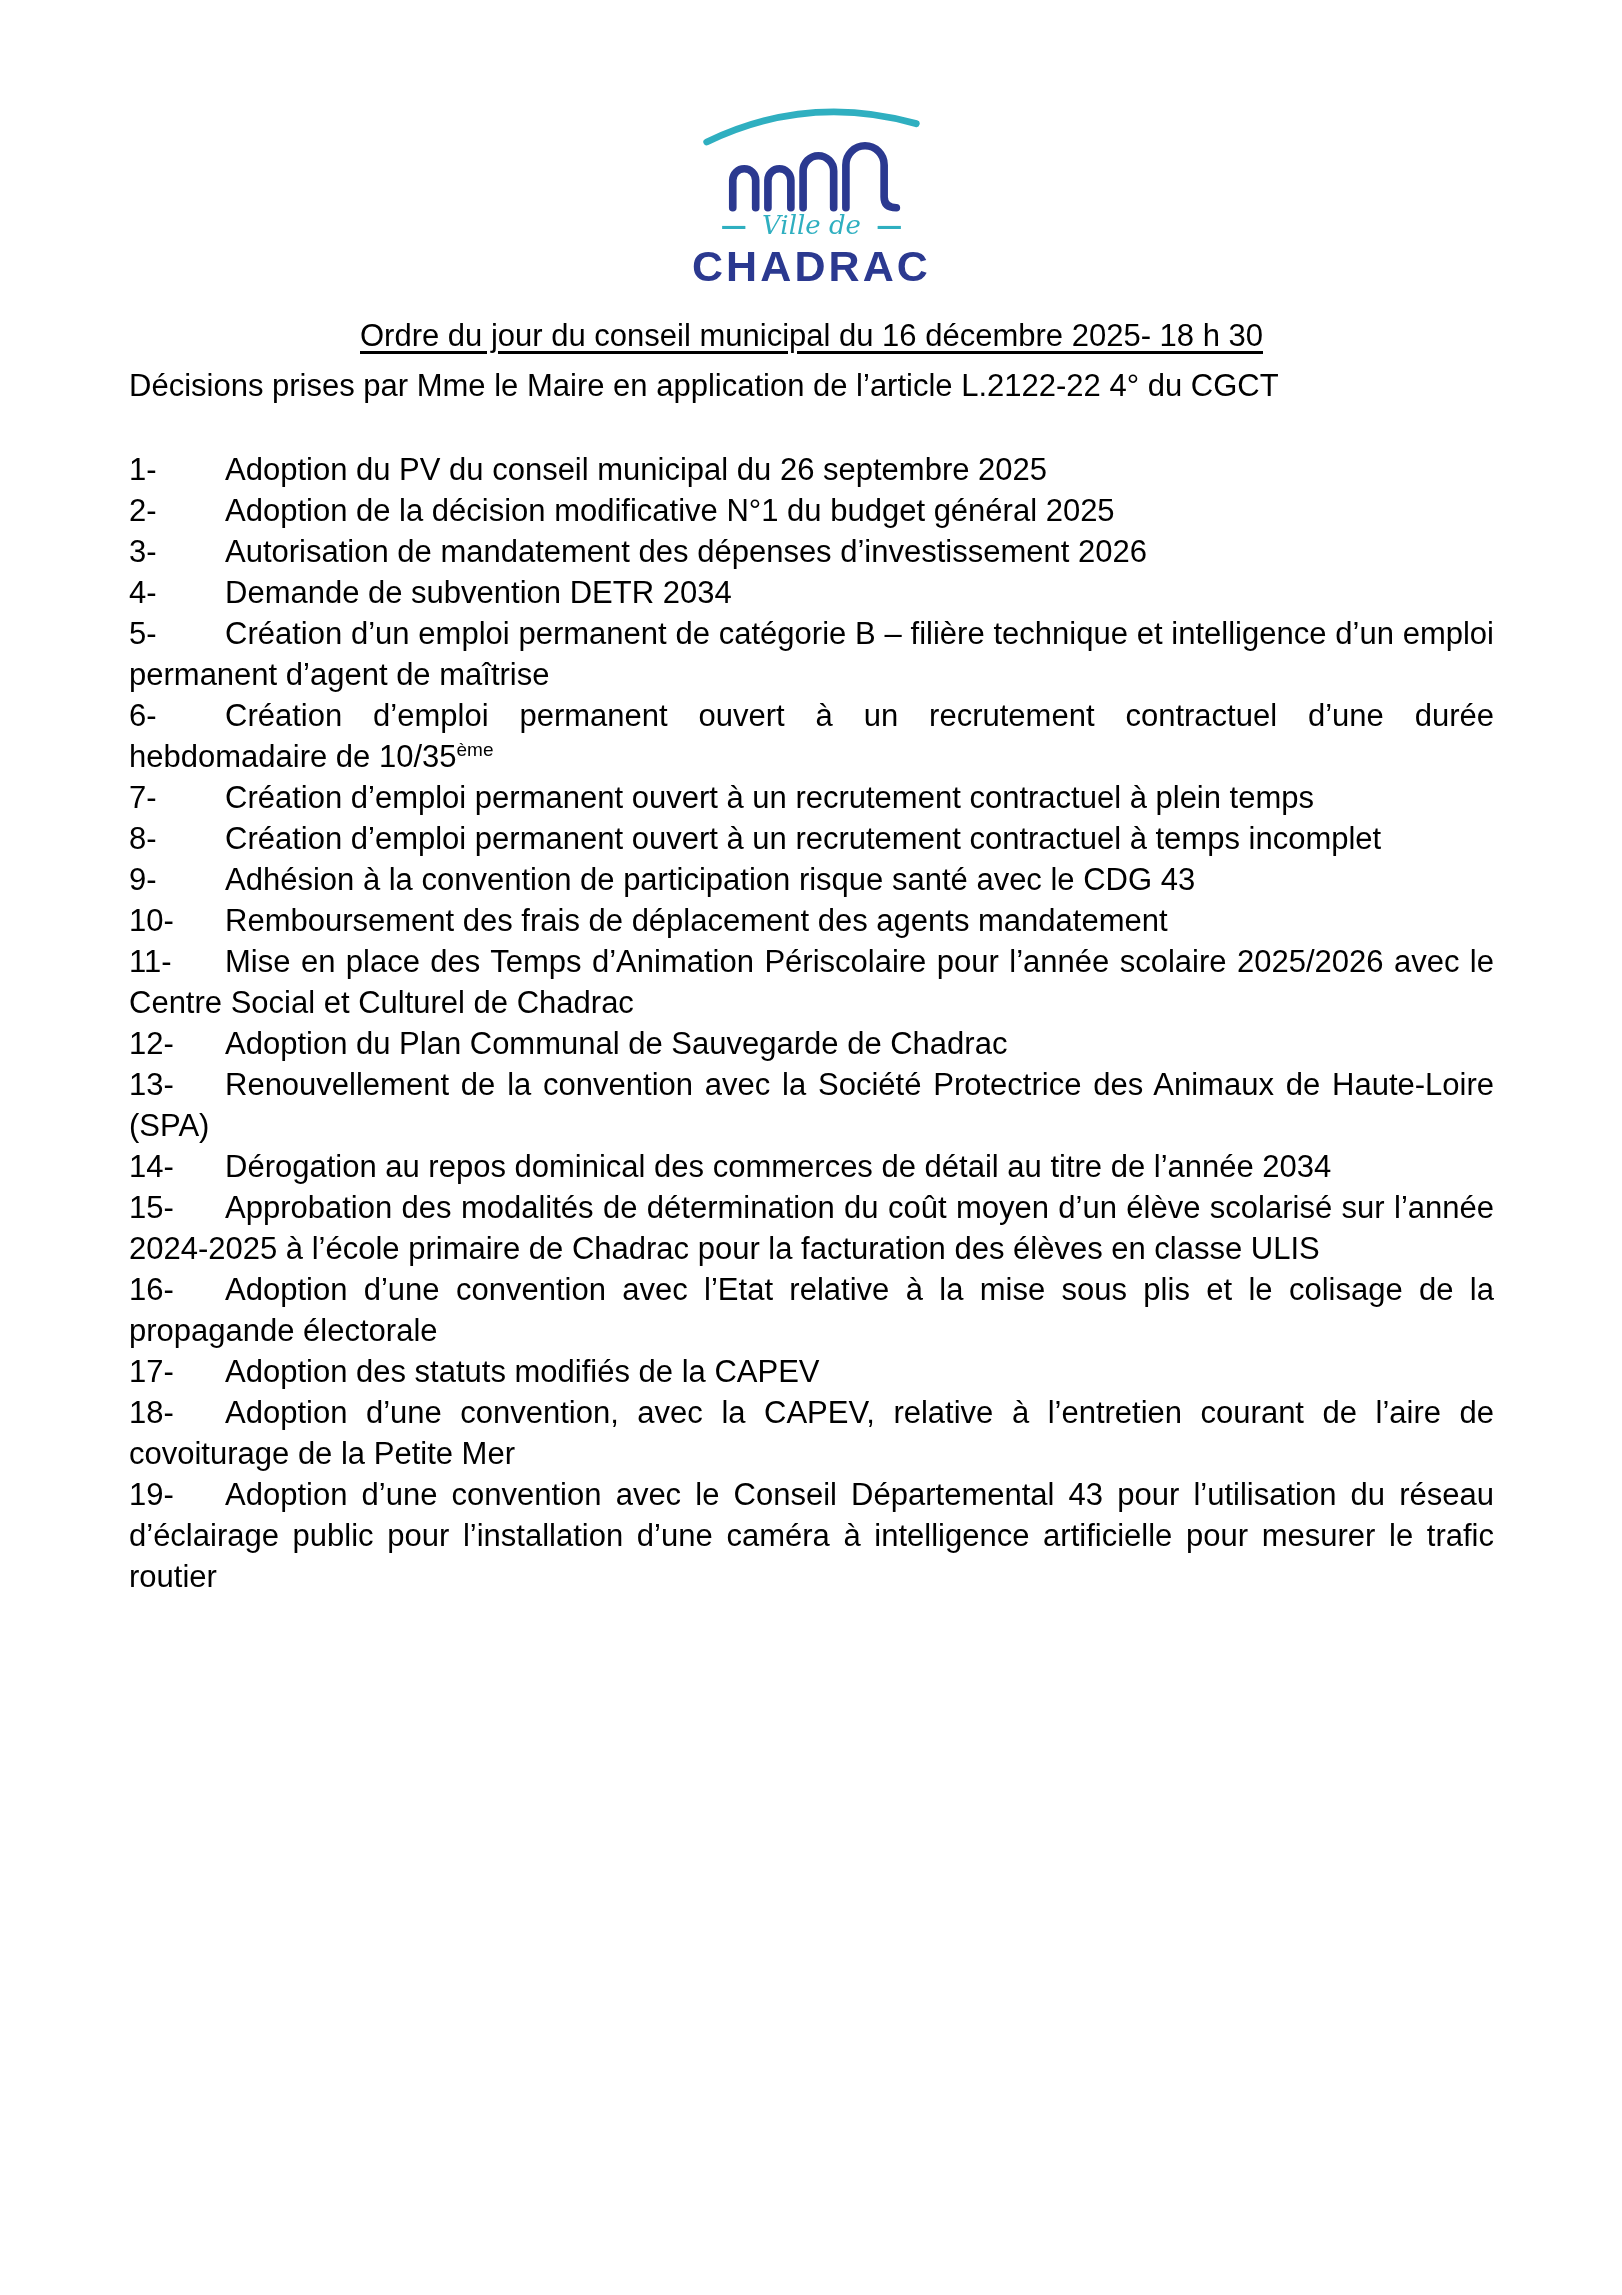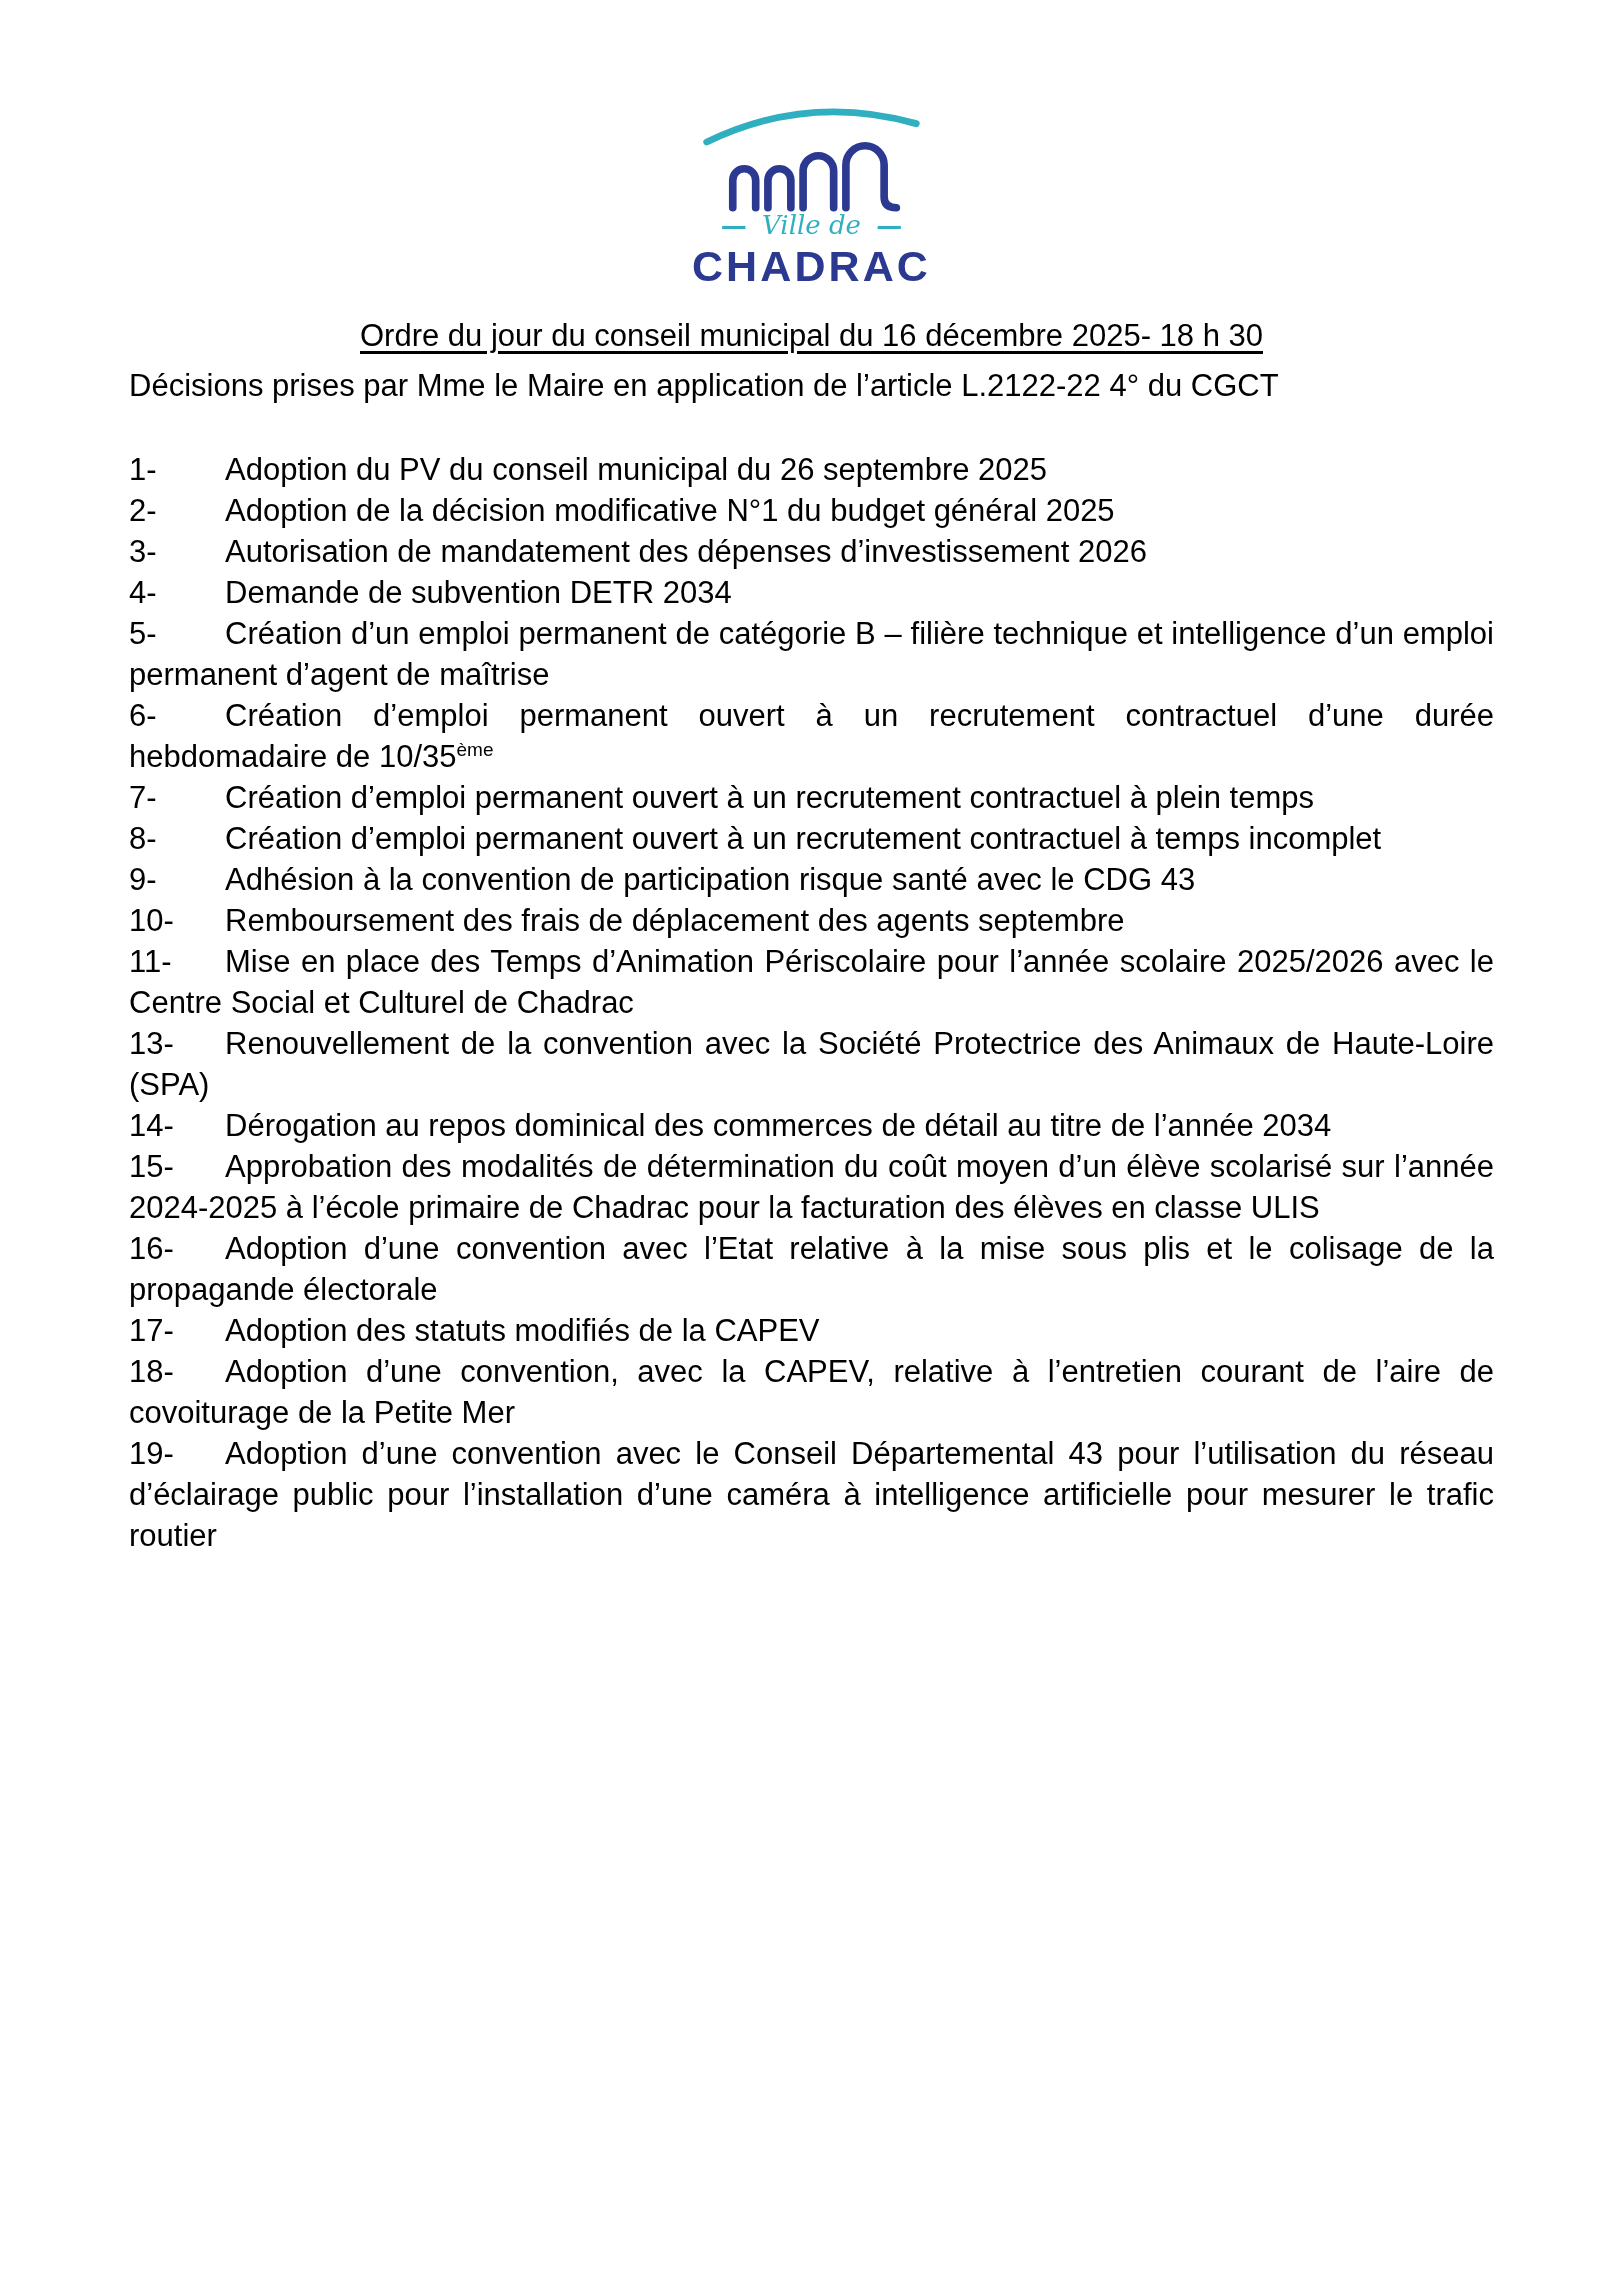--- a/index.html
+++ b/index.html
@@ -101,22 +101,23 @@
   <div class="agenda">
     <p class="item"><span class="num">1-</span><span>Adoption du PV du conseil municipal du 26 septembre 2025</span></p>
     <p class="item"><span class="num">2-</span><span>Adoption de la décision modificative N°1 du budget général 2025</span></p>
     <p class="item"><span class="num">3-</span><span>Autorisation de mandatement des dépenses d’investissement 2026</span></p>
     <p class="item"><span class="num">4-</span><span>Demande de subvention DETR 2034</span></p>
     <p class="item"><span class="num">5-</span><span>Création d’un emploi permanent de catégorie B – filière technique et intelligence d’un emploi permanent d’agent de maîtrise</span></p>
     <p class="item"><span class="num">6-</span><span>Création d’emploi permanent ouvert à un recrutement contractuel d’une durée hebdomadaire de 10/35</span><sup class="sup">ème</sup></p>
     <p class="item"><span class="num">7-</span><span>Création d’emploi permanent ouvert à un recrutement contractuel à plein temps</span></p>
     <p class="item"><span class="num">8-</span><span>Création d’emploi permanent ouvert à un recrutement contractuel à temps incomplet</span></p>
     <p class="item"><span class="num">9-</span><span>Adhésion à la convention de participation risque santé avec le CDG 43</span></p>
-    <p class="item"><span class="num">10-</span><span>Remboursement des frais de déplacement des agents septembre</span></p>
+    <p class="item"><span class="num">10-</span><span>Remboursement des frais de déplacement des agents mandatement</span></p>
     <p class="item"><span class="num">11-</span><span>Mise en place des Temps d’Animation Périscolaire pour l’année scolaire 2025/2026 avec le Centre Social et Culturel de Chadrac</span></p>
+    <p class="item"><span class="num">12-</span><span>Adoption du Plan Communal de Sauvegarde de Chadrac</span></p>
     <p class="item"><span class="num">13-</span><span>Renouvellement de la convention avec la Société Protectrice des Animaux de Haute-Loire (SPA)</span></p>
     <p class="item"><span class="num">14-</span><span>Dérogation au repos dominical des commerces de détail au titre de l’année 2034</span></p>
     <p class="item"><span class="num">15-</span><span>Approbation des modalités de détermination du coût moyen d’un élève scolarisé sur l’année 2024-2025 à l’école primaire de Chadrac pour la facturation des élèves en classe ULIS</span></p>
     <p class="item"><span class="num">16-</span><span>Adoption d’une convention avec l’Etat relative à la mise sous plis et le colisage de la propagande électorale</span></p>
     <p class="item"><span class="num">17-</span><span>Adoption des statuts modifiés de la CAPEV</span></p>
     <p class="item"><span class="num">18-</span><span>Adoption d’une convention, avec la CAPEV, relative à l’entretien courant de l’aire de covoiturage de la Petite Mer</span></p>
     <p class="item"><span class="num">19-</span><span>Adoption d’une convention avec le Conseil Départemental 43 pour l’utilisation du réseau d’éclairage public pour l’installation d’une caméra à intelligence artificielle pour mesurer le trafic routier</span></p>
   </div>
 
 </div>

